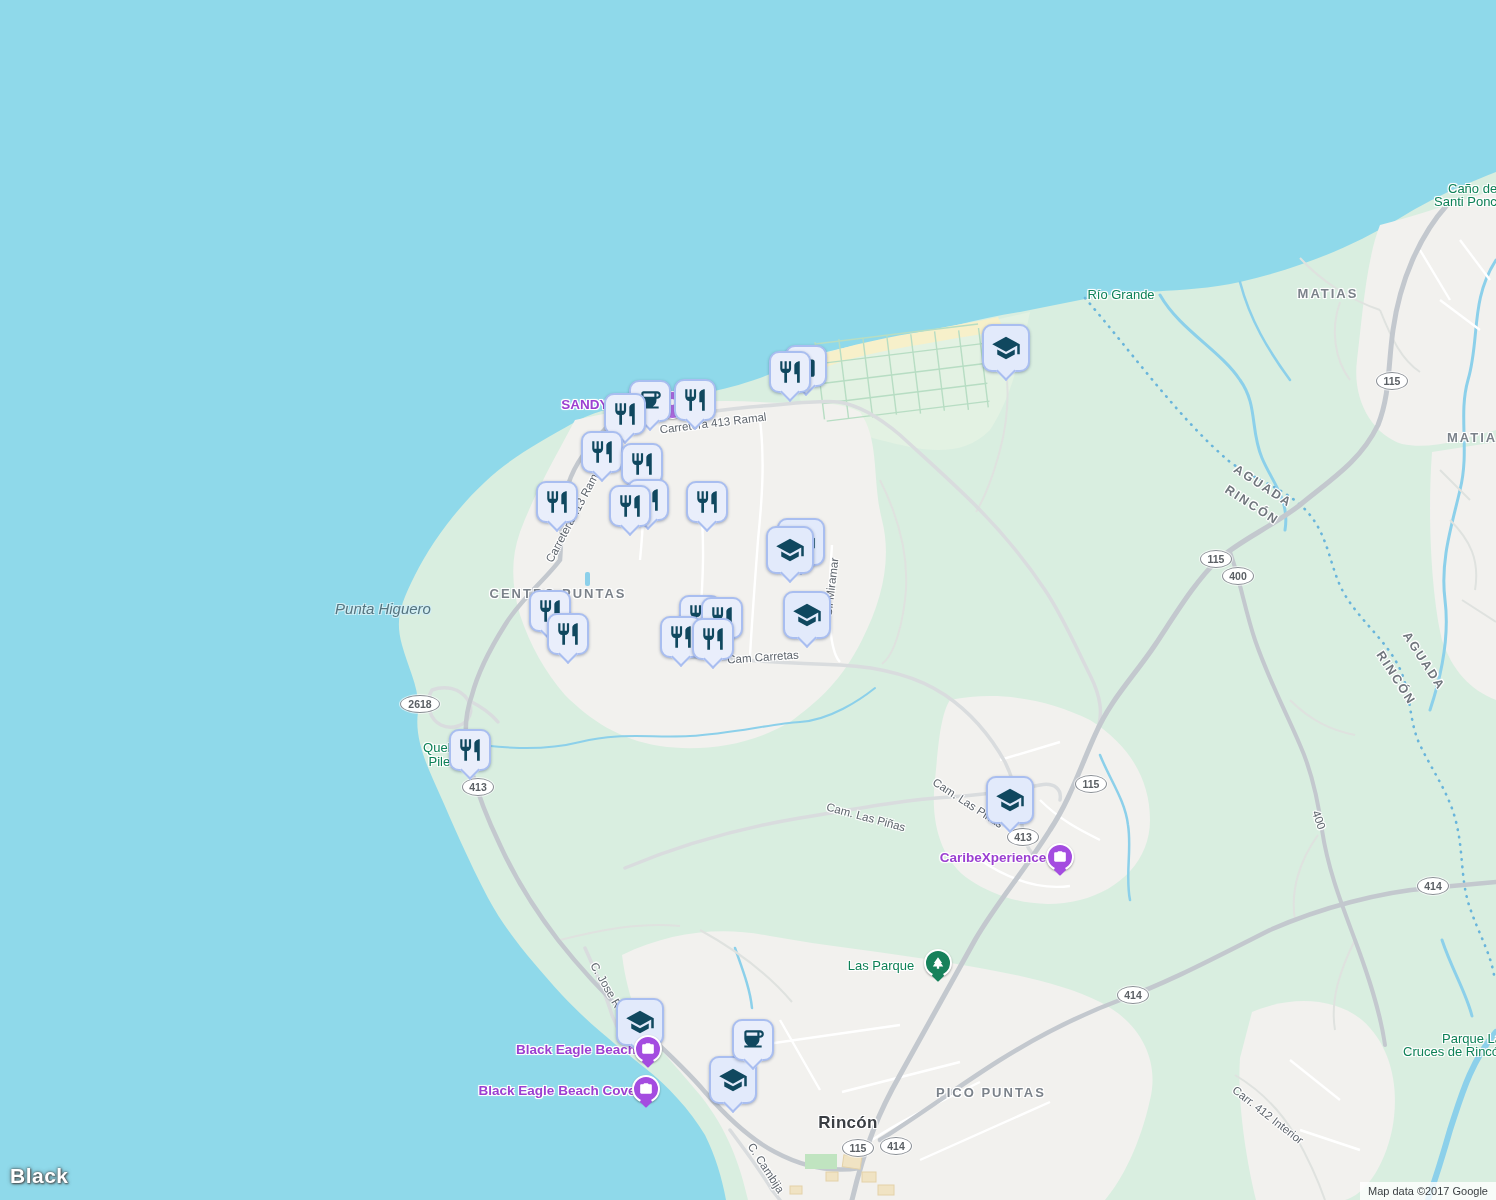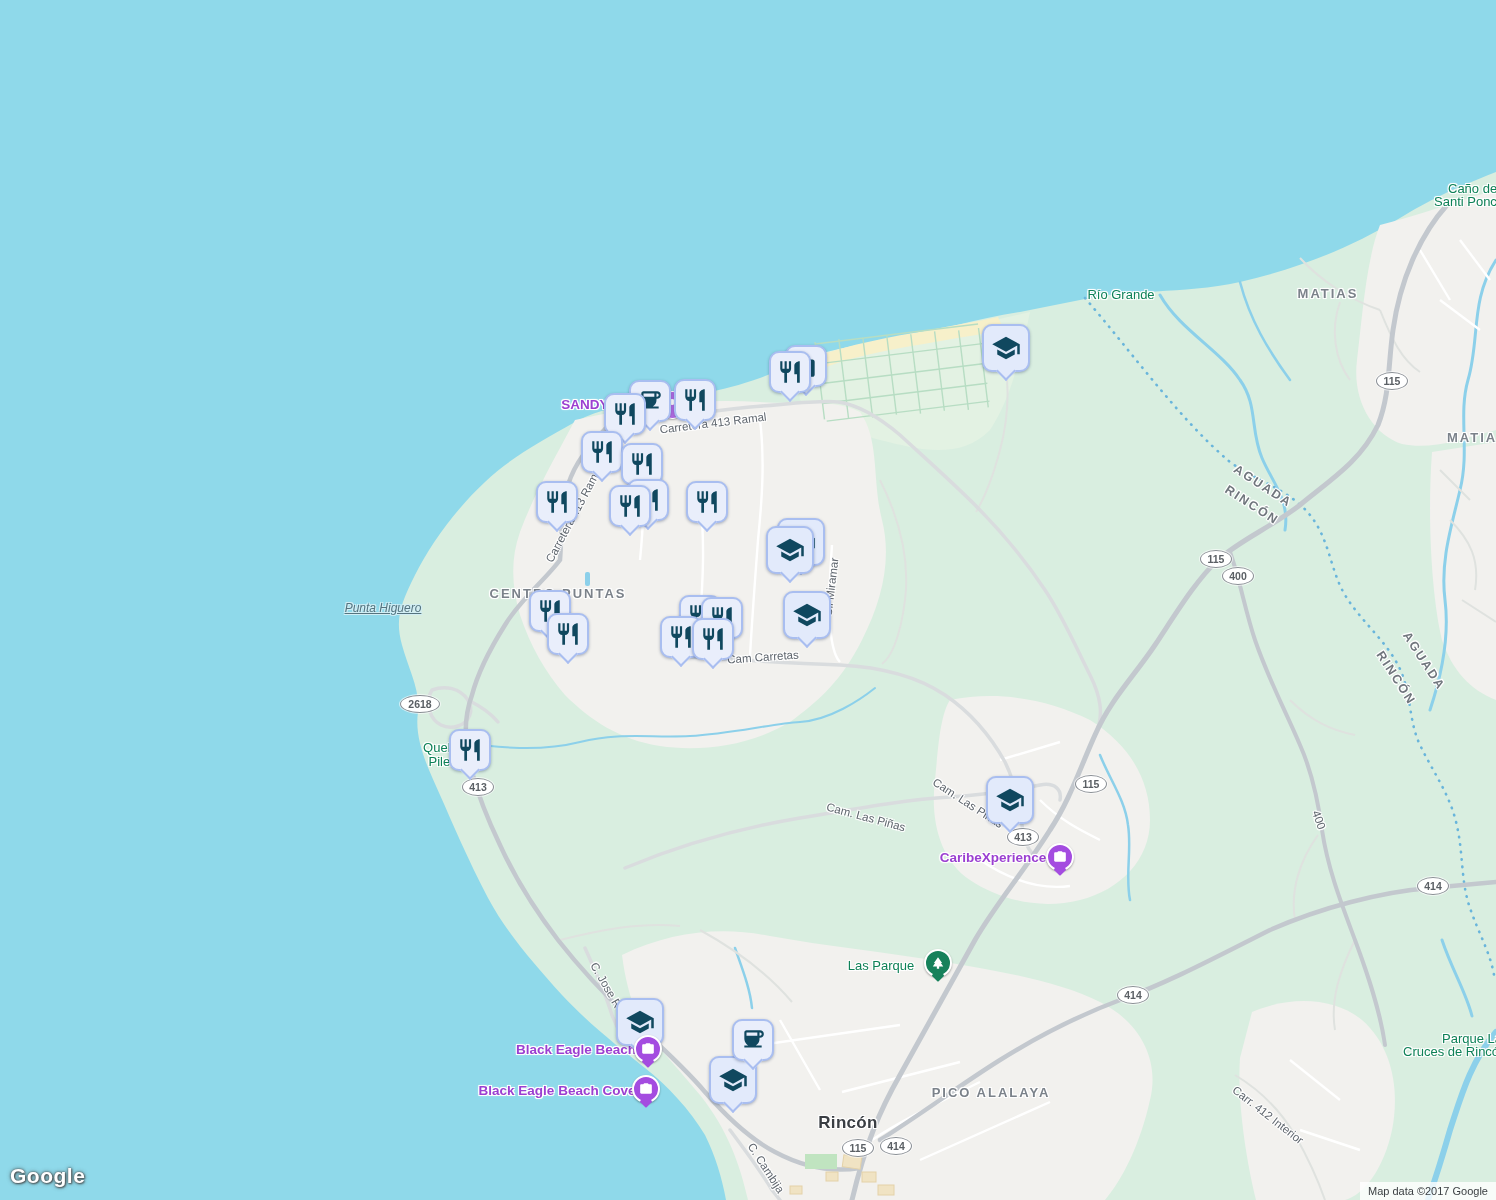--- a/index.html
+++ b/index.html
@@ -12,22 +12,22 @@
 
   
   .lbl{position:absolute;white-space:nowrap;
        text-shadow:-1px -1px 0 #fff,1px -1px 0 #fff,-1px 1px 0 #fff,1px 1px 0 #fff,0 0 3px #fff;}
   .lbl-area{font-size:13px;font-weight:700;color:#7b828a;letter-spacing:2px;}
   .lbl-boundary{font-size:12.5px;font-weight:600;color:#70767d;letter-spacing:2px;}
   .lbl-town{font-size:17px;font-weight:600;color:#3a3e43;letter-spacing:.3px;}
   .lbl-road{font-size:11.5px;color:#5f666e;}
   .lbl-green,.lbl-poi-green{font-size:13px;color:#0e8157;}
   .lbl-poi-purple{font-size:13.5px;font-weight:600;color:#9b3fd1;}
-  .lbl-water-name{font-size:12px;font-style:italic;color:#55747f;
-       text-shadow:-1px -1px 0 #d2eef5,1px -1px 0 #d2eef5,-1px 1px 0 #d2eef5,1px 1px 0 #d2eef5;text-decoration:underline;}
+  .lbl-water-name{font-size:15px;font-style:italic;color:#55747f;
+       text-shadow:-1px -1px 0 #d2eef5,1px -1px 0 #d2eef5,-1px 1px 0 #d2eef5,1px 1px 0 #d2eef5;}
 
   
   .shield{position:absolute;background:#fff;border:1.8px solid #898e94;border-radius:50%;
           color:#5b6065;font-size:10.5px;font-weight:600;text-align:center;
           transform:translate(-50%,-50%);padding:2px 0;box-shadow:0 0 0 1px rgba(255,255,255,.6);}
   .shield-3{width:30px;} .shield-4{width:38px;}
 
   
   .marker{position:absolute;display:flex;align-items:center;justify-content:center;
           background:#e9eefb;border:2px solid #a9bef0;border-radius:10px;
@@ -217,21 +217,21 @@
       <div class="lbl lbl-road" style="left: 763px; top: 657px; transform: translate(-50%, -50%) rotate(-4deg);">Cam Carretas</div>
       <div class="lbl lbl-green" style="left: 452px; top: 747px; transform: translate(-50%, -50%) rotate(0deg);">Quebrada</div>
       <div class="lbl lbl-green" style="left: 448px; top: 761px; transform: translate(-50%, -50%) rotate(0deg);">Piletas</div>
       <div class="lbl lbl-road" style="left: 866px; top: 817px; transform: translate(-50%, -50%) rotate(15deg);">Cam. Las Piñas</div>
       <div class="lbl lbl-road" style="left: 968px; top: 803px; transform: translate(-50%, -50%) rotate(33deg);">Cam. Las Piñas</div>
       <div class="lbl lbl-poi-purple" style="left: 993px; top: 857px; transform: translate(-50%, -50%) rotate(0deg);">CaribeXperience</div>
       <div class="lbl lbl-poi-green" style="left: 881px; top: 965px; transform: translate(-50%, -50%) rotate(0deg);">Las Parque</div>
       <div class="lbl lbl-poi-purple" style="left: 576px; top: 1049px; transform: translate(-50%, -50%) rotate(0deg); text-align: center;">Black Eagle Beach</div>
       <div class="lbl lbl-poi-purple" style="left: 557px; top: 1090px; transform: translate(-50%, -50%) rotate(0deg);">Black Eagle Beach Cove</div>
       <div class="lbl lbl-town" style="left: 848px; top: 1123px; transform: translate(-50%, -50%) rotate(0deg);">Rincón</div>
-      <div class="lbl lbl-area" style="left: 991px; top: 1092px; transform: translate(-50%, -50%) rotate(0deg);">PICO ALALAYA</div>
+      <div class="lbl lbl-area" style="left: 991px; top: 1092px; transform: translate(-50%, -50%) rotate(0deg);">PICO PUNTAS</div>
       <div class="lbl lbl-green" style="left: 1442px; top: 1038px; transform: translate(0px, -50%) rotate(0deg);">Parque Las</div>
       <div class="lbl lbl-green" style="left: 1403px; top: 1051px; transform: translate(0px, -50%) rotate(0deg);">Cruces de Rincón</div>
       <div class="lbl lbl-road" style="left: 766px; top: 1168px; transform: translate(-50%, -50%) rotate(57deg);">C. Cambija</div>
       <div class="lbl lbl-road" style="left: 1268px; top: 1115px; transform: translate(-50%, -50%) rotate(38deg);">Carr. 412 Interior</div>
       <div class="lbl lbl-road" style="left: 606px; top: 985px; transform: translate(-50%, -50%) rotate(60deg);">C. Jose R</div>
       <div class="lbl lbl-road" style="left: 1319px; top: 820px; transform: translate(-50%, -50%) rotate(70deg);">400</div>
       <div class="shield shield-3" style="left: 1392px; top: 381px;">115</div>
       <div class="shield shield-3" style="left: 1216px; top: 559px;">115</div>
       <div class="shield shield-3" style="left: 1238px; top: 576px;">400</div>
       <div class="shield shield-3" style="left: 1091px; top: 784px;">115</div>
@@ -421,15 +421,15 @@
         <div class="tail"></div>
       </div>
       <div class="circle-pin pin-green" style="width: 24px; height: 24px; left: 924px; top: 949px; z-index: 40;">
         <svg width="14" height="14" fill="#ffffff">
           <use href="#ic-tree"></use>
         </svg>
         <div class="tail"></div>
       </div>
     </div>
 
-  <div id="google-logo">Google</div>
+  <div id="google-logo">Black</div>
   <div id="attribution">Map data ©2017 Google</div>
 </div>
 
 </body></html>

